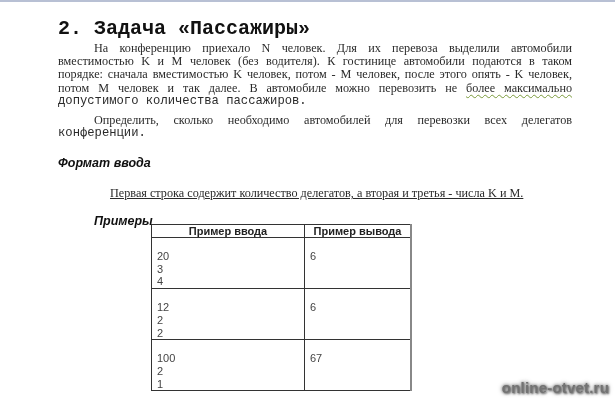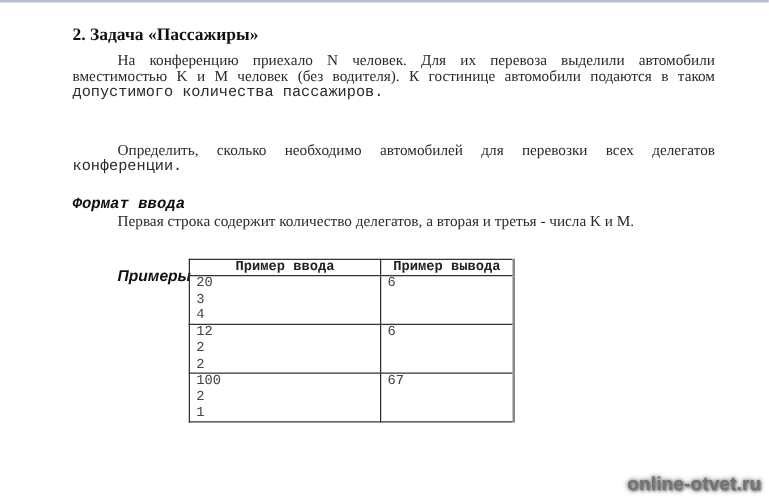--- a/index.html
+++ b/index.html
@@ -5,51 +5,51 @@
     html, body { margin: 0; padding: 0; }
     body {
       width: 615px; height: 400px; overflow: hidden; position: relative;
       background: #ffffff;
       font-family: "Liberation Serif", serif;
       color: #222;
     }
     .topline { position: absolute; left: 0; top: 0; width: 615px; height: 2px; background: #b8c0d4; }
     .page { position: absolute; left: 58px; top: 18px; width: 515px; }
     .title {
-      font-family: Liberation Serif, serif; font-weight: bold;
-      font-size: 14px; color: #111; margin: 0; height: 22px; line-height: 22px;
+      font-family: Liberation Mono, monospace; font-weight: bold;
+      font-size: 20px; color: #111; margin: 0; height: 22px; line-height: 22px;
     }
     .para {
       font-size: 12.2px; line-height: 13.2px; text-align: justify;
       text-align-last: left; margin: 0; color: #2a2a2a;
     }
     .para .line { display: block; text-align: justify; text-align-last: justify; white-space: nowrap; }
     .para .line.last { text-align-last: left; font-family: Liberation Mono, monospace; }
     .indent { text-indent: 36px; }
     .para1 { position: absolute; top: 24px; width: 514px; }
     .para2 { position: absolute; top: 96px; width: 514px; }
     .squiggle { text-decoration: underline wavy #7a9a3a; text-decoration-thickness: 1px; text-underline-offset: 2px; }
     .section-head {
       position: absolute; font-family: "Liberation Sans", sans-serif;
       font-weight: bold; font-style: italic; font-size: 12.5px; color: #111; margin: 0;
     }
-    .section-text { position: absolute; font-size: 12.2px; color: #2a2a2a; white-space: nowrap; margin: 0; }
-    .h-input { top: 138px; left: 0; font-family: Liberation Mono, monospace; }
+    .section-text { position: absolute; font-size: 12.2px; color: #2a2a2a; white-space: nowrap; margin: 16px; text-decoration: underline; }
+    .h-input { top: 138px; left: 0; }
     .t-input { top: 152px; left: 36px; }
     .h-output { top: 166px; left: 0; }
     .t-output { top: 180px; left: 36px; }
     .h-examples { top: 196px; left: 0; margin-left: 36px; }
 
     .examples-table {
-      position: absolute; left: 151px; top: 207px;
-      border-collapse: collapse; font-family: Liberation Mono, monospace;
+      position: absolute; left: 151px; top: 224px;
+      border-collapse: collapse; font-family: Liberation Sans, sans-serif;
       font-size: 11px; color: #444;
     }
     .examples-table th, .examples-table td {
-      border: 1px solid #333; padding: 0 0 0 5px; vertical-align: top;
+      border: 1px solid #333; padding: 12px 0 0 5px; vertical-align: top;
     }
     .examples-table th {
       font-weight: bold; color: #222; height: 12px; line-height: 12px;
       text-align: center; padding: 0; font-size: 11px;
     }
     .examples-table .col-in { width: 152px; }
     .examples-table .col-out { width: 105px; margin-top: 24px; }
     .examples-table td { height: 38px; line-height: 12.7px; }
     .examples-table .right-col { border-right: 2px solid #888; }
     .cell-line { display: block; }
@@ -65,20 +65,22 @@
 <body>
 
 <div class="topline"></div>
 
 <div class="page">
   <h2 class="title">2. Задача «Пассажиры»</h2>
 
   <div class="para para1">
     <span class="line indent">На конференцию приехало N человек. Для их перевоза выделили автомобили</span>
     <span class="line">вместимостью K и M человек (без водителя). К гостинице автомобили подаются в таком</span>
+    <span class="line">порядке: сначала вместимостью K человек, потом - M человек, после этого опять - K человек,</span>
+    <span class="line" style="text-align-last: justify;"><span>потом M человек и так далее. В автомобиле можно перевозить не </span><span class="squiggle">более максимально</span></span>
     <span class="line last">допустимого количества пассажиров.</span>
   </div>
 
   <div class="para para2">
     <span class="line indent">Определить, сколько необходимо автомобилей для перевозки всех делегатов</span>
     <span class="line last">конференции.</span>
   </div>
 
   <h3 class="section-head h-input">Формат ввода</h3>
   <p class="section-text t-input">Первая строка содержит количество делегатов, а вторая и третья - числа K и M.</p>

